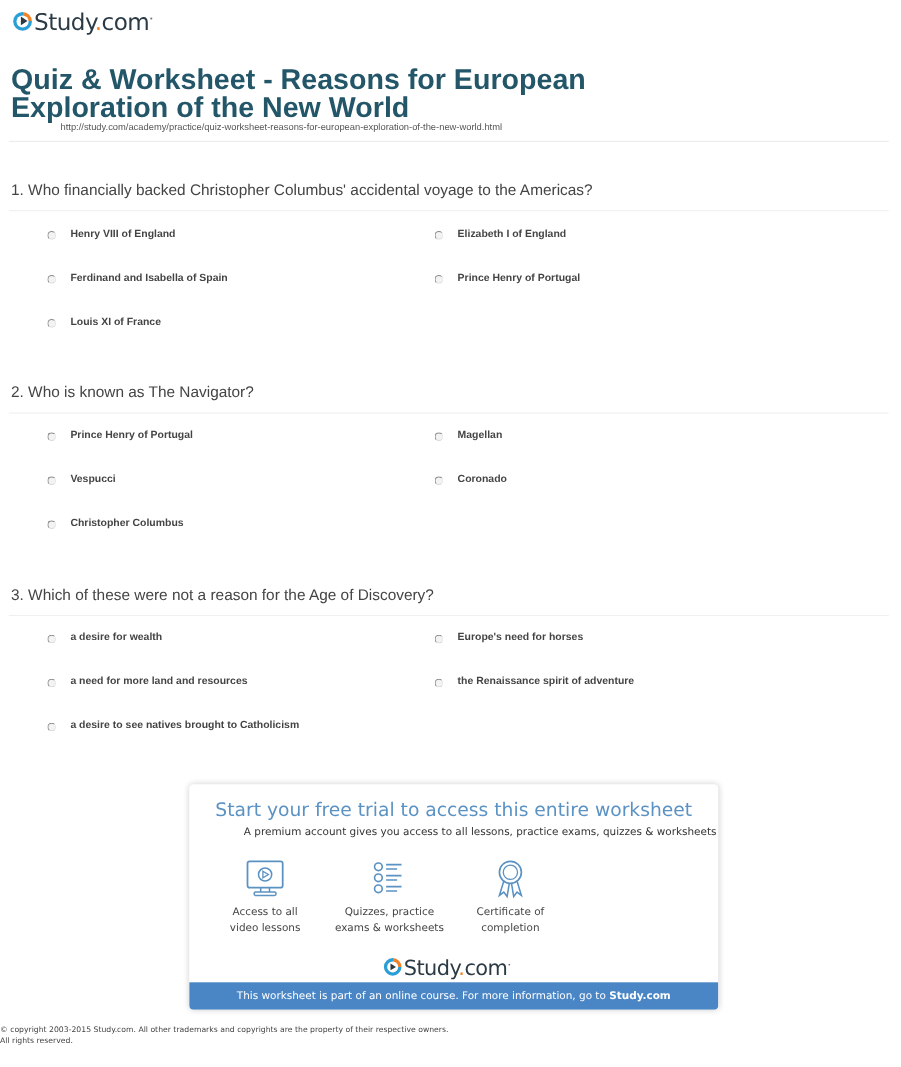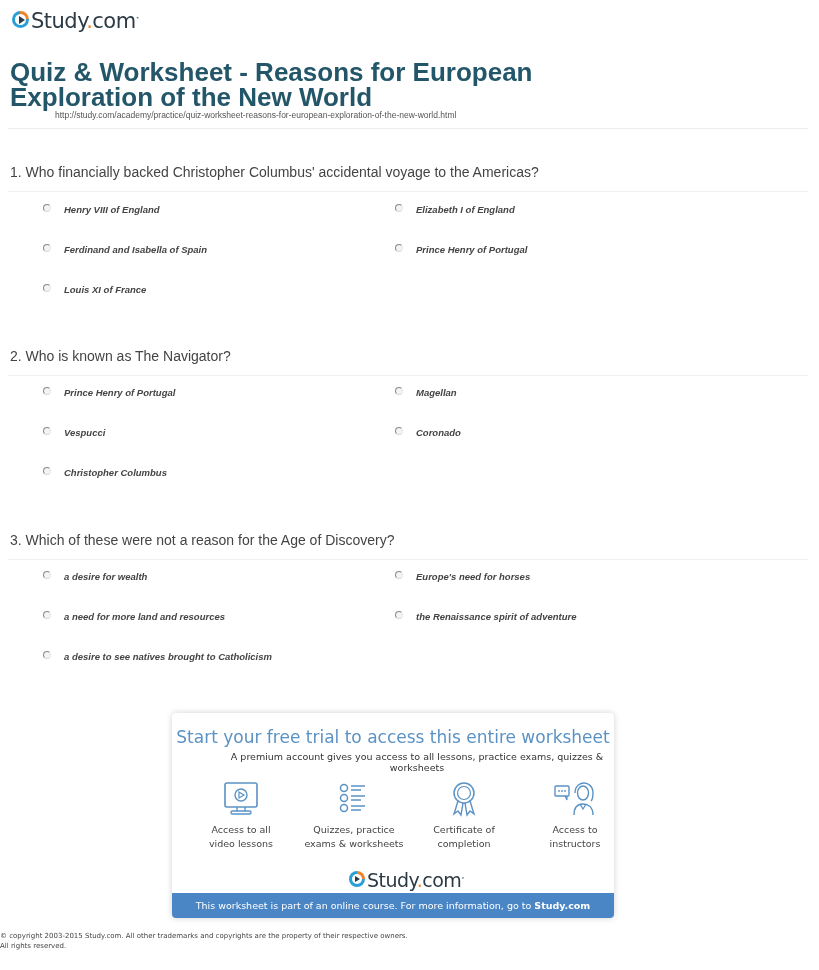--- a/index.html
+++ b/index.html
@@ -27,27 +27,27 @@
   
   .page-title { position: absolute; left: 10px; top: 60px; width: 620px; font-size: 26px; line-height: 25px;
     font-weight: bold; color: #235668; }
   .page-url { position: absolute; left: 10px; top: 110px; font-size: 8.5px; color: #555; padding-left: 45px; }
   .divider { position: absolute; left: 8px; width: 800px; height: 1px; background: #ececec; }
 
   
   .question { position: absolute; left: 0; width: 819px; }
   .q-text { position: absolute; left: 10px; top: 0; font-size: 14px; color: #444; white-space: nowrap; }
   .q-divider { position: absolute; left: 8px; top: 27px; width: 800px; height: 1px; background: #f0f0f0; }
-  .option { position: absolute; display: flex; align-items: flex-start; height: 14px; font-style: italic; }
+  .option { position: absolute; display: flex; align-items: flex-end; height: 14px; }
   .radio { width: 8px; height: 8px; border-radius: 50%; border: 1.5px solid #8a8a8a;
     border-right-color: #e8e8e8; border-bottom-color: #d9d9d9; background: #f3f3f3; margin-right: 13px; }
   .opt-label { font-size: 9.5px; font-weight: bold; color: #444; white-space: nowrap; }
 
   
-  .card { position: absolute; left: 172px; top: 713px; width: 442px; height: 205px; background: #fff;
+  .card { position: absolute; left: 172px; top: 713px; width: 481px; height: 205px; background: #fff;
     border-radius: 4px; box-shadow: 0 0 6px rgba(0,0,0,0.18); overflow: hidden; }
   .card-title { position: absolute; left: 0; top: 14px; width: 100%; text-align: center; font-size: 17px;
     color: #5b92c4; font-family: "DejaVu Sans", sans-serif; font-weight: normal; }
   .card-sub { position: absolute; left: 0; top: 38px; width: 100%; text-align: center; font-size: 9.5px; color: #333;
     font-family: "DejaVu Sans", sans-serif; padding-left: 48px; }
   .feature { position: absolute; top: 68px; width: 110px; text-align: center; }
   .feature svg { display: block; margin: 0 auto; }
   .feature-label { margin-top: 6px; font-size: 9.5px; line-height: 14px; color: #444; font-family: "DejaVu Sans", sans-serif; }
 
   .logo-card { left: 177px; top: 154px; }
@@ -189,37 +189,20 @@
       <circle cx="20" cy="12" r="6.5" fill="none" stroke="#5b92c4" stroke-width="1.2"></circle>
       <path d="M14 20 L10 33 L14 30 L17 34 L19 22" fill="none" stroke="#5b92c4" stroke-width="1.4"></path>
       <path d="M26 20 L30 33 L26 30 L23 34 L21 22" fill="none" stroke="#5b92c4" stroke-width="1.4"></path>
     </svg>
     <div class="feature-label">
         <div>Certificate of</div>
         <div>completion</div>
       </div>
   </div>
 
-  <div class="feature" style="left:348px">
-    <svg width="44" height="36" viewBox="0 0 44 36">
-      <rect x="2" y="5" width="14" height="10" rx="1" fill="none" stroke="#5b92c4" stroke-width="1.4"></rect>
-      <path d="M12 15 L14 19 L14 15" fill="none" stroke="#5b92c4" stroke-width="1.2"></path>
-      <circle cx="6" cy="10" r="0.9" fill="#5b92c4"></circle>
-        <circle cx="9" cy="10" r="0.9" fill="#5b92c4"></circle>
-        <circle cx="12" cy="10" r="0.9" fill="#5b92c4"></circle>
-      <path d="M22 12 C22 4 28 2 31 2 C35 2 40 5 40 12 C40 18 38 20 38 20" fill="none" stroke="#5b92c4" stroke-width="1.4"></path>
-      <ellipse cx="30" cy="12" rx="5.5" ry="7" fill="none" stroke="#5b92c4" stroke-width="1.4"></ellipse>
-      <path d="M21 34 C21 26 25 23 30 23 C35 23 40 26 40 34" fill="none" stroke="#5b92c4" stroke-width="1.4"></path>
-      <path d="M27 23 L30 28 L33 23" fill="none" stroke="#5b92c4" stroke-width="1.2"></path>
-    </svg>
-    <div class="feature-label">
-        <div>Access to</div>
-        <div>instructors</div>
-      </div>
-  </div>
 
   <div class="logo logo-card">
     <span class="mark">
         <span class="tri"></span>
       </span>
     <span class="word"><span>Study</span><span class="dot">.</span><span>com</span><sup>•</sup></span>
   </div>
 
   <div class="card-bar"><span>This worksheet is part of an online course. For more information, go to </span><b>Study.com</b></div>
 </div>

